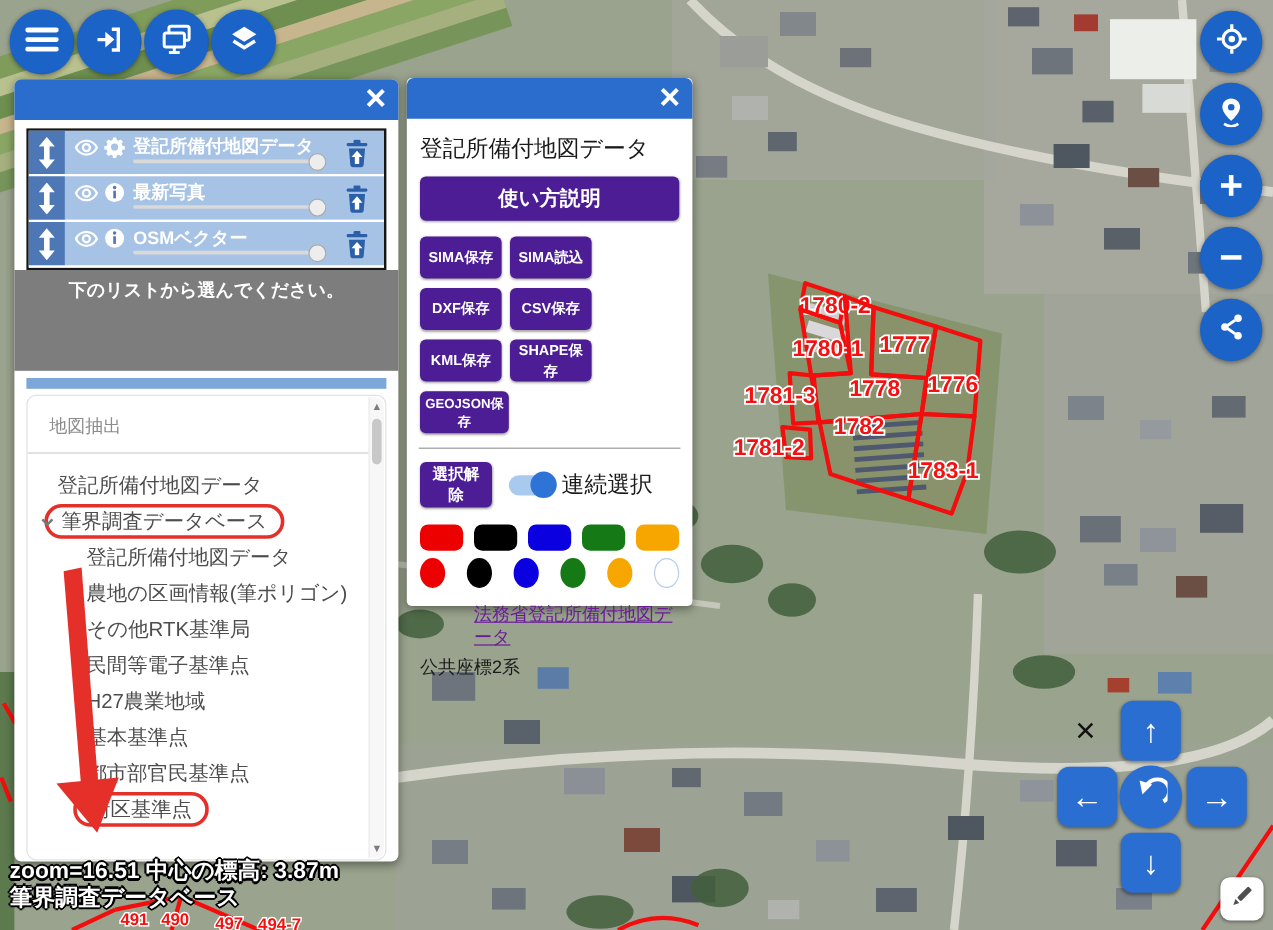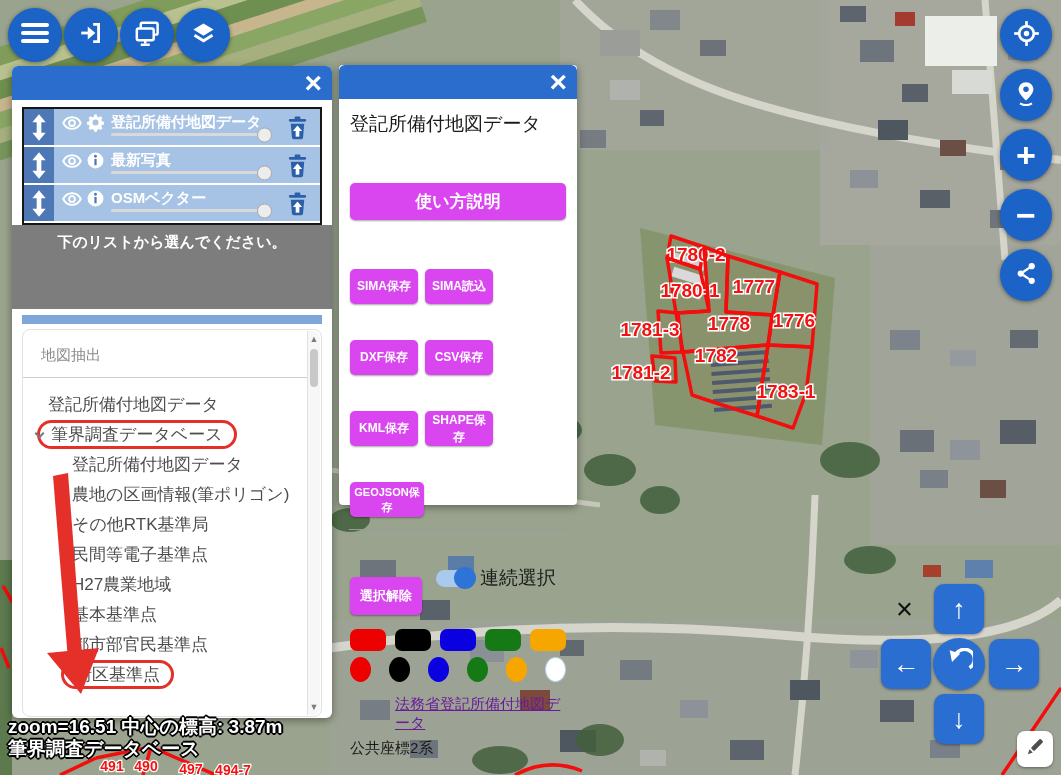--- a/index.html
+++ b/index.html
@@ -49,28 +49,28 @@
   .ann{border:3px solid #e5302a;border-radius:16px;padding:2px 11px;margin-left:-11px;}
   .lc-scroll{position:absolute;top:1px;right:1px;bottom:1px;width:13px;background:#f7f7f7;border-left:1px solid #e0e0e0;border-radius:0 8px 8px 0;cursor:pointer;}
   .lc-arrow{position:absolute;left:0;width:100%;text-align:center;font-size:9px;color:#7d7d7d;}
   .lc-thumb{position:absolute;left:2px;top:18px;width:8px;height:38px;background:#c8c8c8;border-radius:4px;}
   #arrow-overlay{position:absolute;inset:0;pointer-events:none;}
 
   
   #tool-panel{left:339px;top:65px;width:238px;height:440px;border-radius:4px;}
   #tool-body{padding:8px 11px 0;}
   #tool-title{font-size:19px;color:#1a1a1a;margin:4px 0 10px;}
-  .blue-btn{background:#d946ef;color:#fff;border:none;border-radius:5px;font-weight:bold;cursor:pointer;box-shadow:0 1px 2px rgba(0,0,0,.35);margin-top:36px;}
+  .blue-btn{background:#4c1d95;color:#fff;border:none;border-radius:5px;font-weight:bold;cursor:pointer;box-shadow:0 1px 2px rgba(0,0,0,.35);}
   #help-btn{width:100%;height:37px;font-size:17px;}
-  #save-grid{margin-top:13px;display:flex;flex-wrap:wrap;gap:0 7px;}
+  #save-grid{margin-top:13px;display:flex;flex-wrap:wrap;gap:8px 7px;}
   .sm-btn{width:68px;height:35px;font-size:12px;padding:0 2px;}
   .sm-btn.wide{width:74px;font-size:11px;}
   #tool-divider{margin:12px -1px 0;border:none;border-top:1px solid #9a9a9a;}
   #select-row{margin-top:11px;display:flex;align-items:center;}
-  #deselect-btn{width:72px;height:38px;font-size:13px;}
+  #deselect-btn{width:60px;height:38px;font-size:13px;}
   .toggle{position:relative;width:36px;height:17px;background:#a9c9ee;border-radius:9px;margin:0 8px 0 14px;cursor:pointer;}
   .toggle-knob{position:absolute;right:-4px;top:50%;transform:translateY(-50%);width:22px;height:22px;border-radius:50%;background:#2e73d6;}
   #toggle-label{font-size:19px;color:#1a1a1a;}
   #swatch-row{margin-top:14px;display:flex;gap:9px;}
   .sw{width:37px;height:22px;border-radius:7px;cursor:pointer;}
   #circle-row{margin-top:6px;display:flex;gap:18px;align-items:center;}
   .cc{width:25px;height:25px;border-radius:50%;cursor:pointer;}
   .cc.white{border:1.5px solid #b7cfe8;background:#fff;}
   #moj-link{display:inline-block;margin-top:13px;font-size:15px;color:#6a1b9a;text-decoration:underline;cursor:pointer;margin-left:45px;}
   #coord-sys{margin-top:6px;font-size:15px;color:#1a1a1a;}

